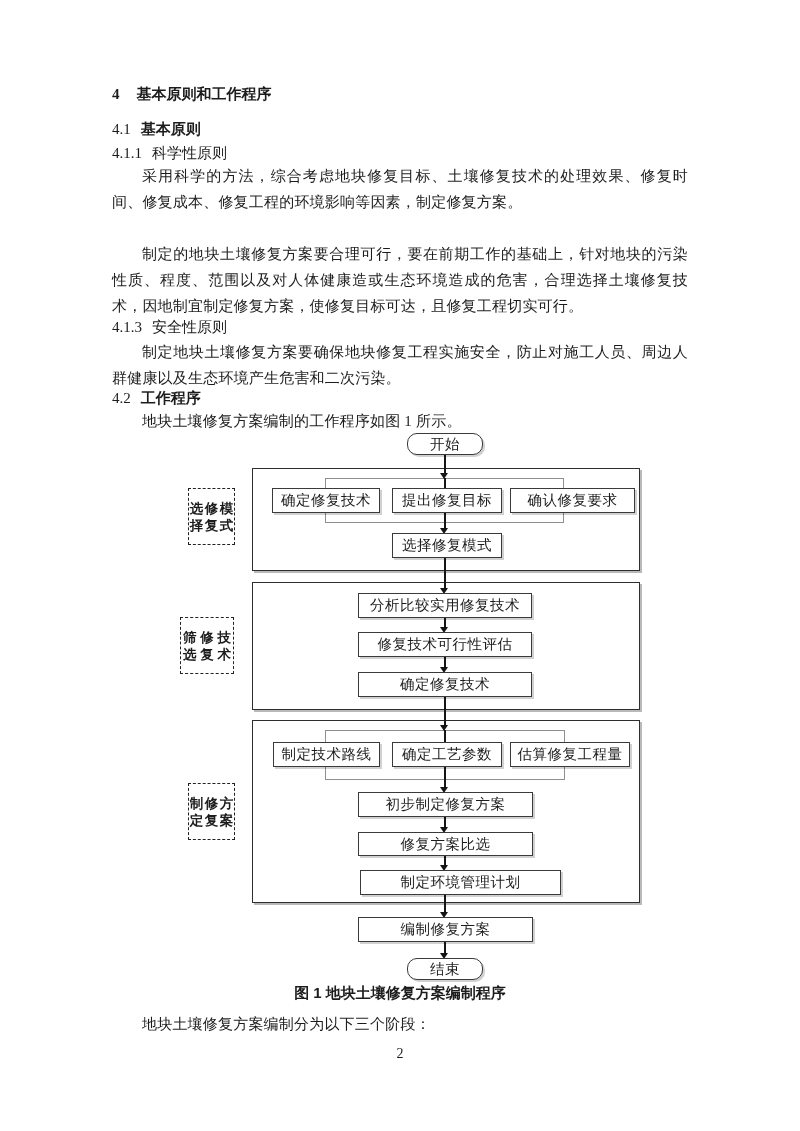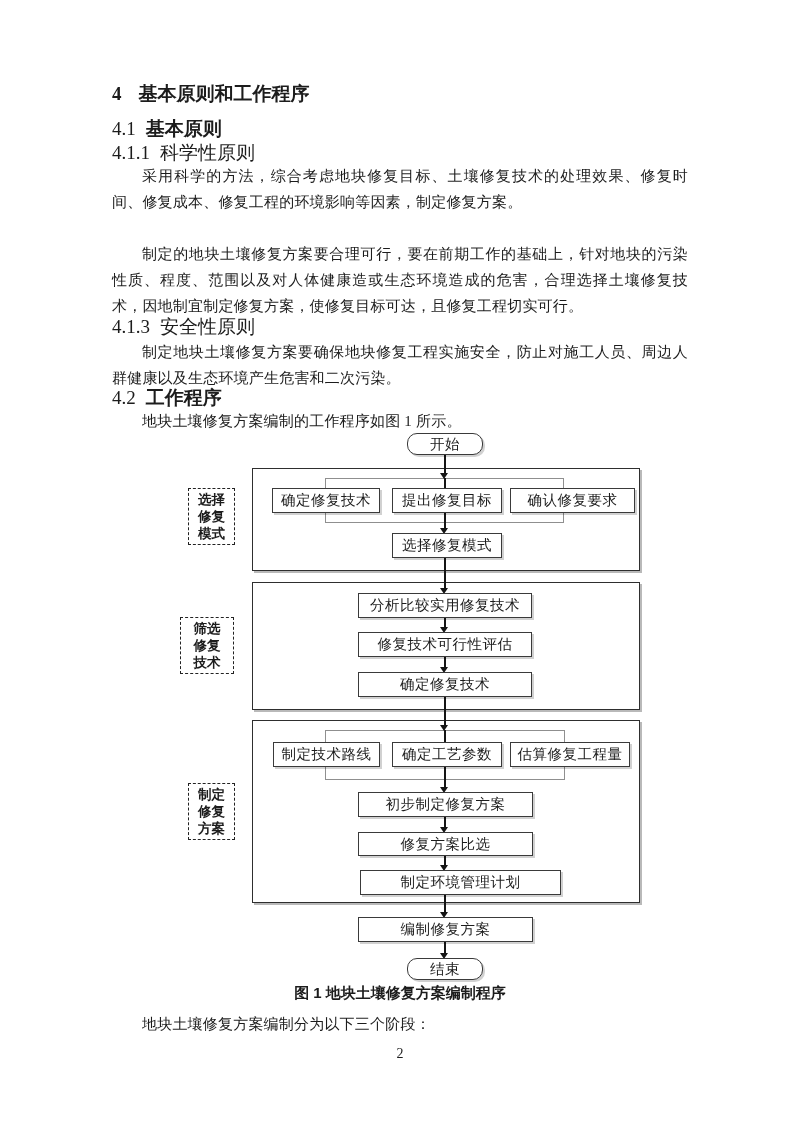--- a/index.html
+++ b/index.html
@@ -1,39 +1,39 @@
 <!DOCTYPE html>
 <html><head>
 <meta charset="utf-8">
 <style>
   html,body{margin:0;padding:0;background:#fff;}
   .page{position:relative;width:800px;height:1131px;background:#ffffff;overflow:hidden;
         font-family:"Liberation Serif","DejaVu Serif",serif;color:#1c1c1c;}
-  .h{position:absolute;left:112px;width:576px;font-size:19px;line-height:20px;white-space:nowrap;}
+  .h{position:absolute;left:112px;width:576px;font-size:15px;line-height:20px;white-space:nowrap;}
   .h .num{font-family:"Liberation Serif","DejaVu Serif",serif;}
   .bold-sans{font-family:"Liberation Sans","DejaVu Sans",sans-serif;font-weight:bold;}
   .h1 .num{font-weight:bold;margin-right:17px;}
   .h2 .num{font-weight:normal;margin-right:10px;}
   .h3{font-weight:normal;}
   .h3 .num{margin-right:10px;}
   .para{position:absolute;left:112px;width:576px;font-size:15px;line-height:26px;
         text-align:justify;text-indent:2em;letter-spacing:0.2px;}
   .caption{position:absolute;left:112px;width:576px;text-align:center;font-size:15px;}
   .pagenum{position:absolute;left:112px;width:576px;text-align:center;font-size:14px;}
 
   .figure{position:absolute;left:112px;top:428px;width:576px;height:556px;}
   .node{position:absolute;box-sizing:border-box;border:1px solid #3a3a3a;background:#fff;
         display:flex;align-items:center;justify-content:center;font-size:14.5px;
         letter-spacing:0.5px;z-index:3;box-shadow:2px 2px 0 rgba(0,0,0,0.18);white-space:nowrap;}
   .terminal{border-radius:10px;border-width:1.2px;}
   .stage{position:absolute;box-sizing:border-box;border:1.2px solid #2e2e2e;
          box-shadow:2px 2px 0 #b9b9b9;z-index:0;background:transparent;}
   .group{position:absolute;box-sizing:border-box;border:1px solid #8f8f8f;z-index:1;background:transparent;}
   .dashedlbl{position:absolute;box-sizing:border-box;border:1.6px dashed #222;background:#fff;
-             display:flex;flex-direction:column;align-items:center;justify-content:center;
+             display:flex;flex-direction:row;align-items:center;justify-content:center;
              font-family:"Liberation Sans","DejaVu Sans",sans-serif;font-weight:bold;
              font-size:13.5px;line-height:17px;z-index:3;text-align:center;}
   .seg{position:absolute;left:332px;width:1.5px;background:#151515;z-index:2;}
   .seg.head::after{content:"";position:absolute;left:-4.2px;bottom:-6px;width:0;height:0;
                    border:4.7px solid transparent;border-top:6.5px solid #151515;border-bottom:none;}
 </style>
 </head>
 <body>
 
 <div class="page">

